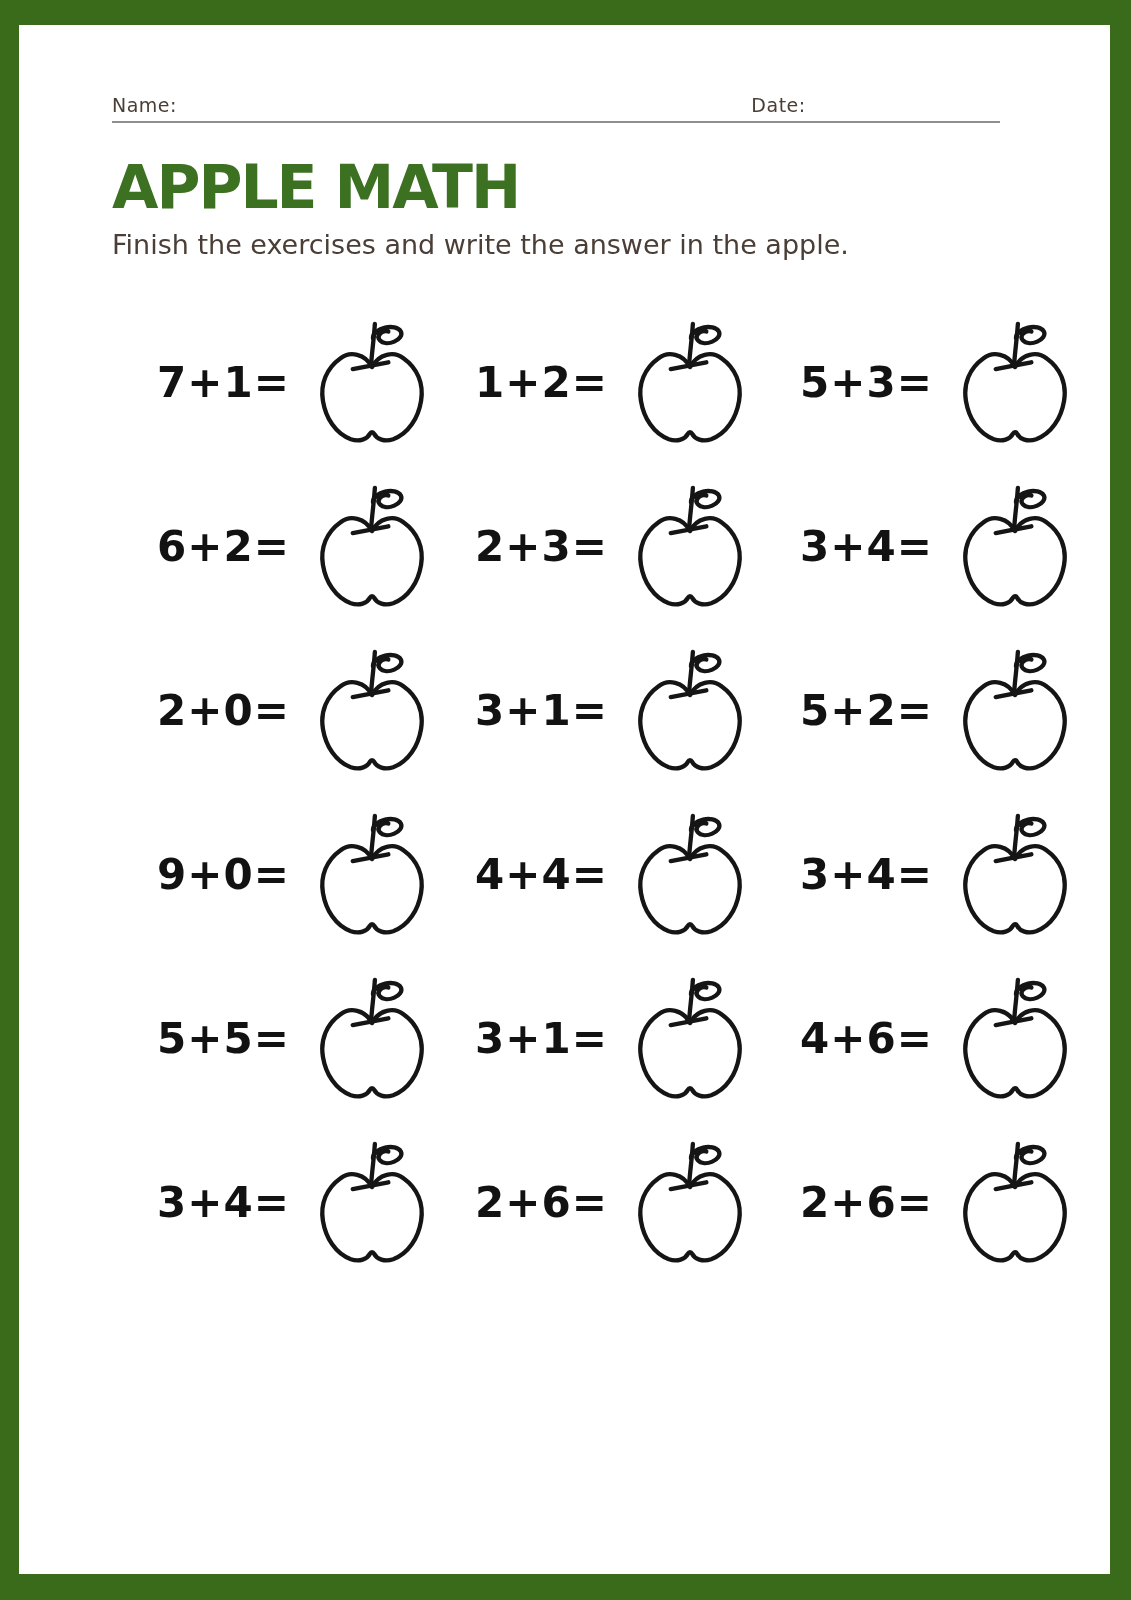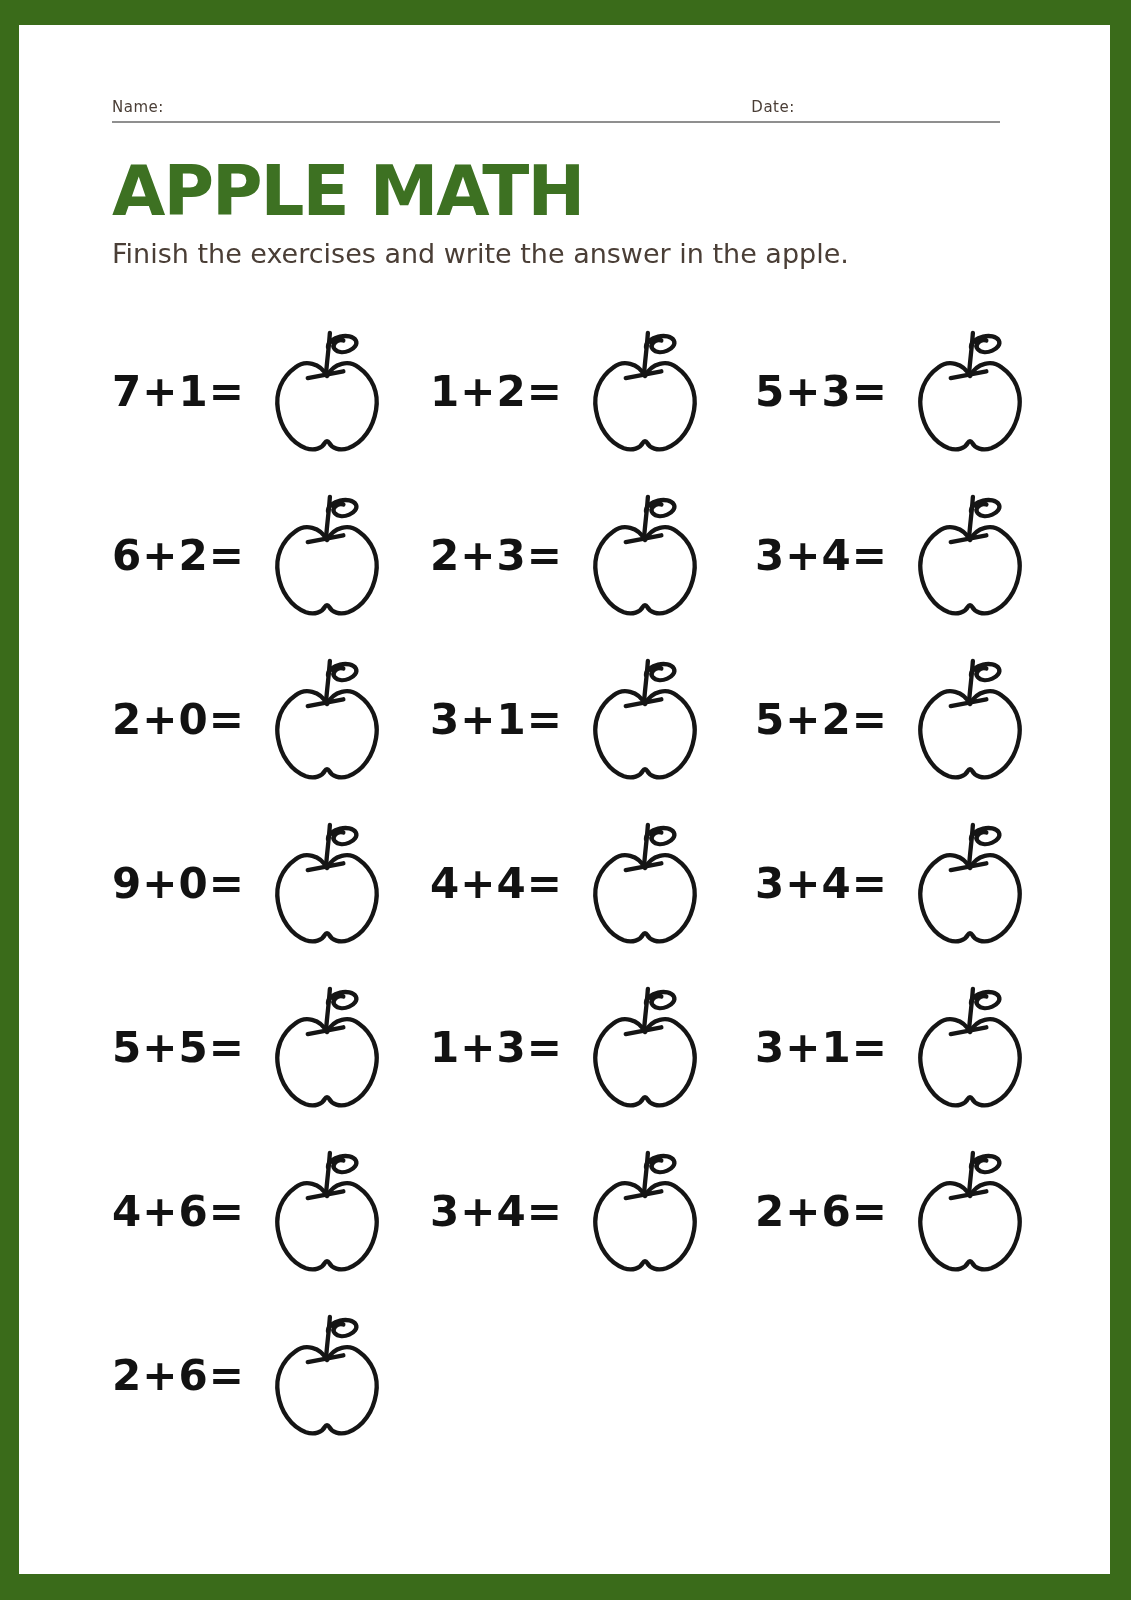--- a/index.html
+++ b/index.html
@@ -17,30 +17,30 @@
 
   .head {
     position: relative;
     margin: 46px 110px 0 93px;
     height: 50px;
     border-bottom: 2px solid var(--line-gray, #8f8f8f);
   }
   .field-label {
     position: absolute;
     bottom: 5px;
-    font-size: 15px;
+    font-size: 19px;
     letter-spacing: 0.5px;
     color: var(--text-brown, #4A3E36);
   }
   .field-label.name { left: 0; }
   .field-label.date { left: 72%; }
 
   .title {
     margin: 34px 4px 0 93px;
-    font-size: 69px;
+    font-size: 60px;
     line-height: 1;
     font-weight: 800;
     letter-spacing: -2px;
     color: var(--title-green, #3D7122);
   }
 
   .subtitle {
     margin: 12px 5px 0 93px;
     font-size: 27px;
     color: var(--text-brown, #4A3E36);
@@ -49,20 +49,21 @@
   .grid {
     display: grid;
     grid-template-columns: 318px 325px auto;
     margin: 40px 60px 0 93px;
   }
   .cell {
     display: flex;
     align-items: center;
     gap: 24px;
     height: 164px;
+    margin-left: 45px;
   }
   .eq {
     font-size: 42px;
     font-weight: bold;
     letter-spacing: 1px;
     white-space: nowrap;
     color: var(--equation-black, #121212);
   }
   .apple {
     width: 116px;
@@ -179,26 +180,20 @@
           <use href="#apple-shape"></use>
         </svg>
     </div>
 
     <div class="cell">
       <span class="eq">5+5=</span>
       <svg class="apple">
           <use href="#apple-shape"></use>
         </svg>
     </div>
-    <div class="cell">
-      <span class="eq">1+3=</span>
-      <svg class="apple">
-          <use href="#apple-shape"></use>
-        </svg>
-    </div>
 
     <div class="cell">
       <span class="eq">3+1=</span>
       <svg class="apple">
           <use href="#apple-shape"></use>
         </svg>
     </div>
     <div class="cell">
       <span class="eq">4+6=</span>
       <svg class="apple">

